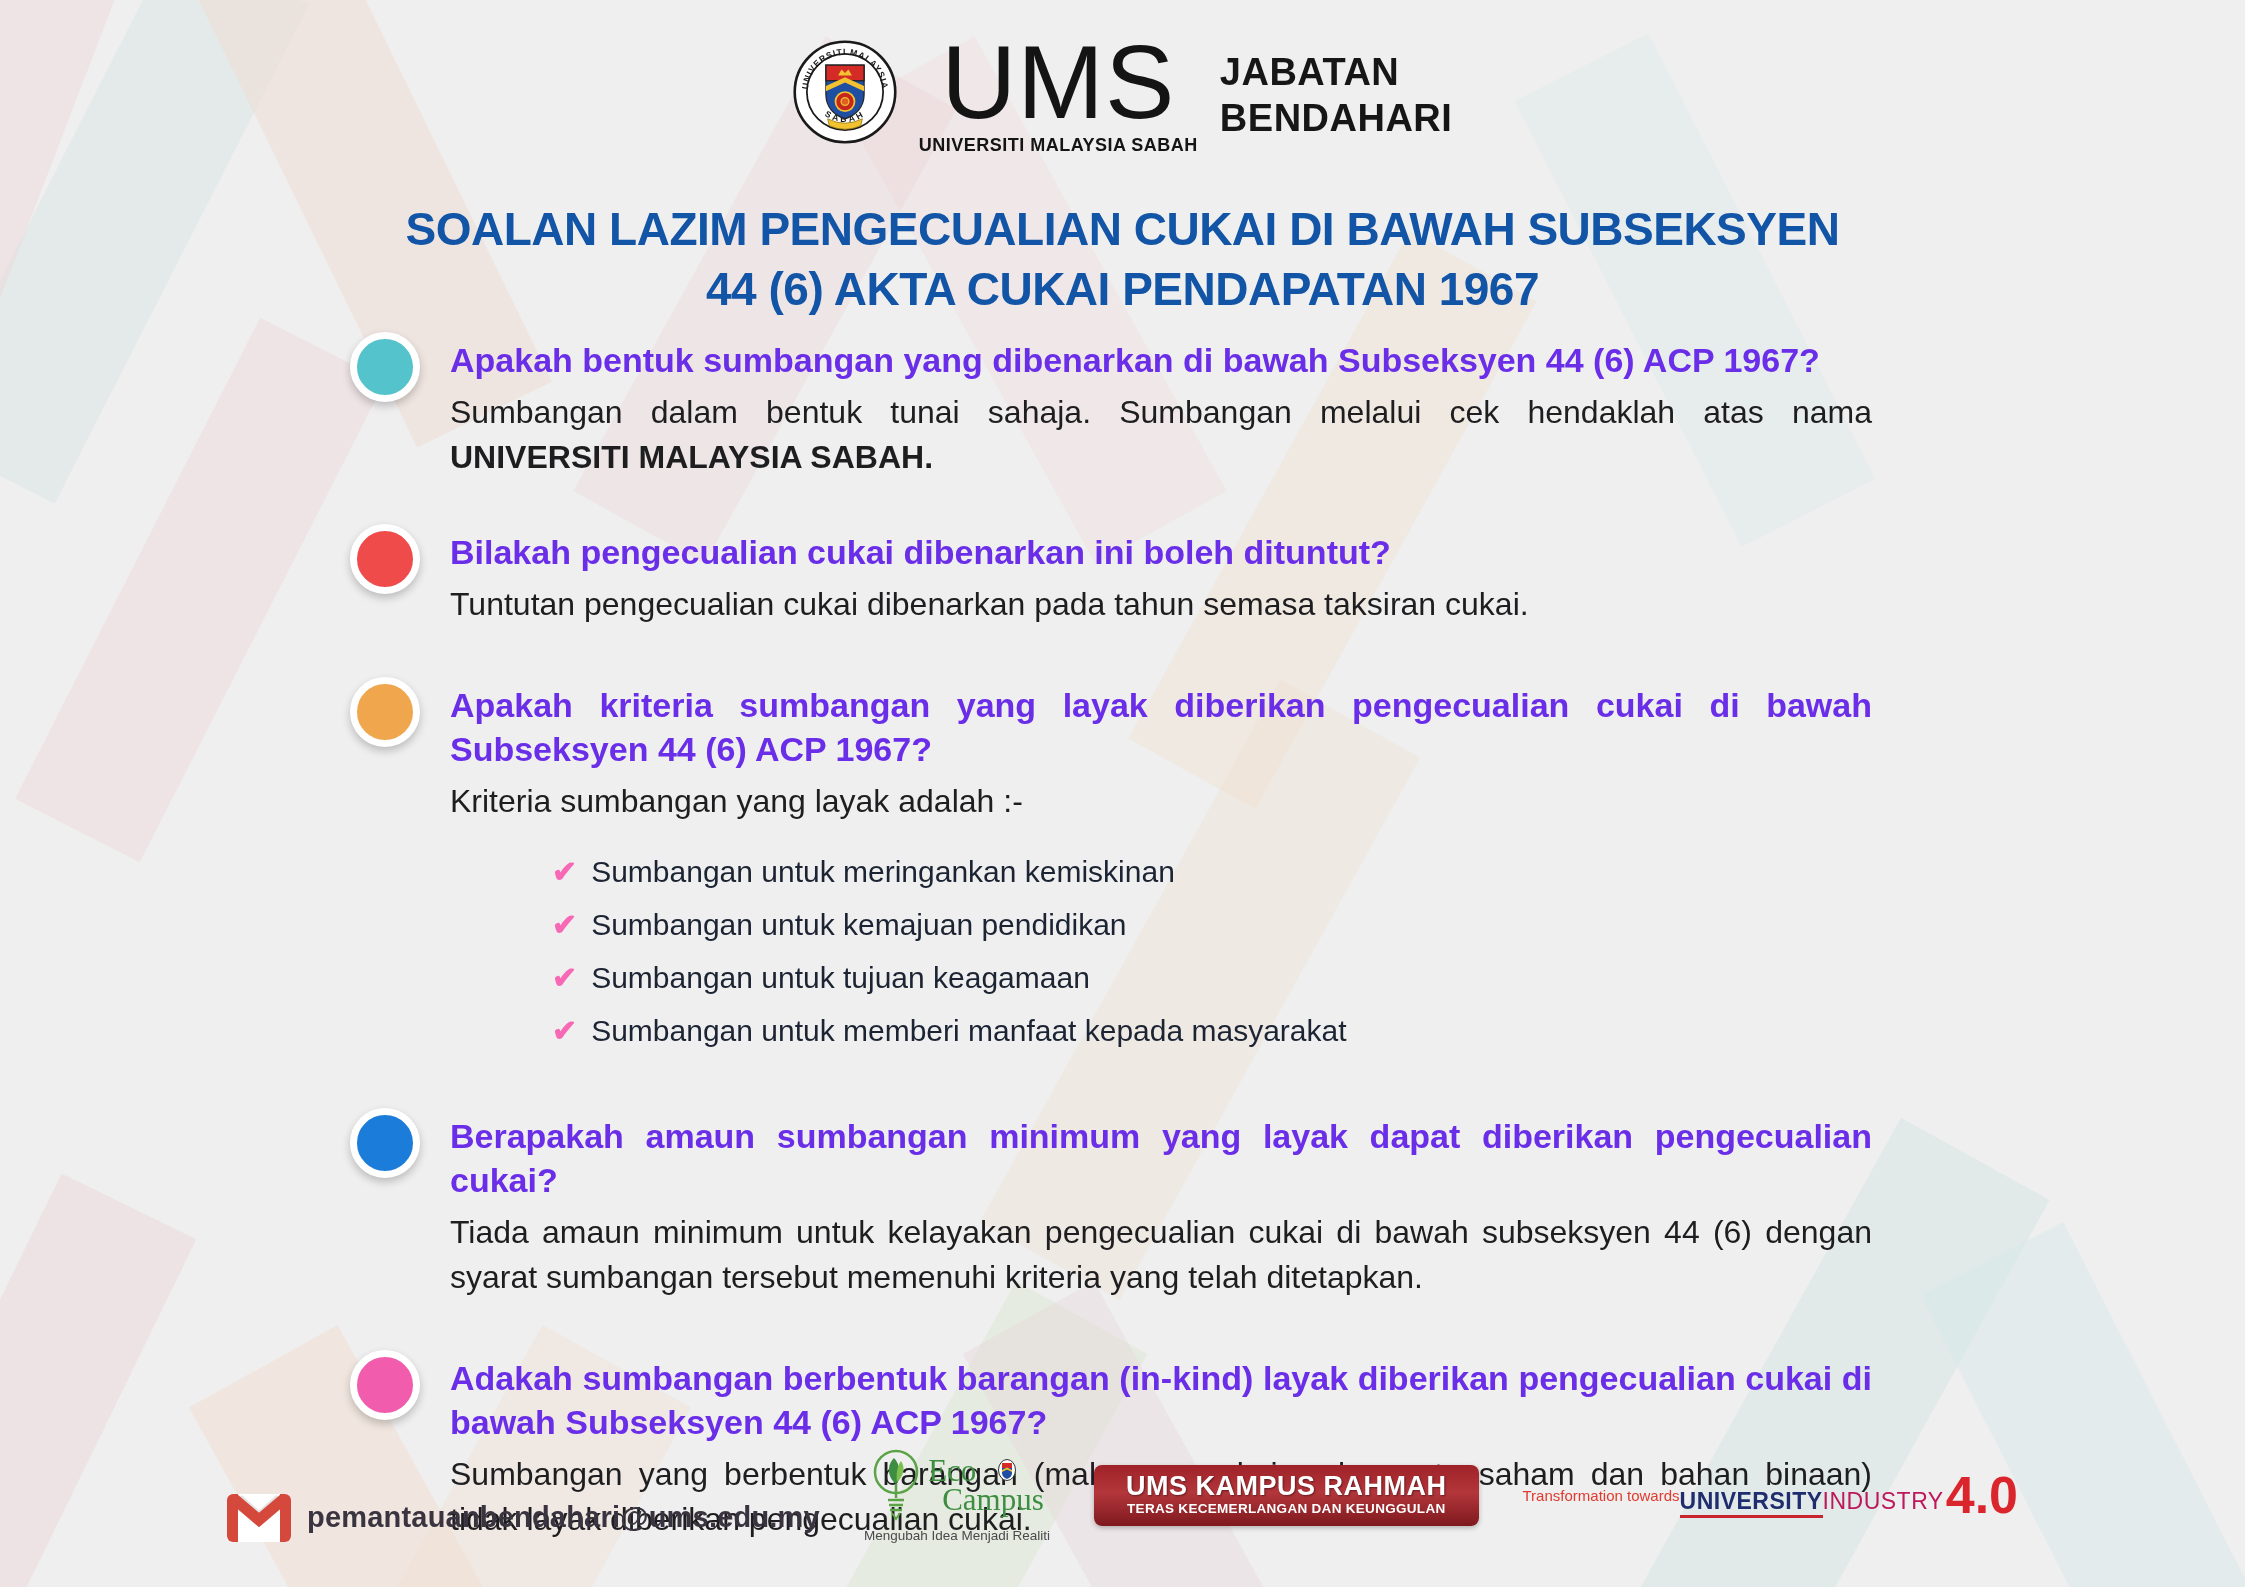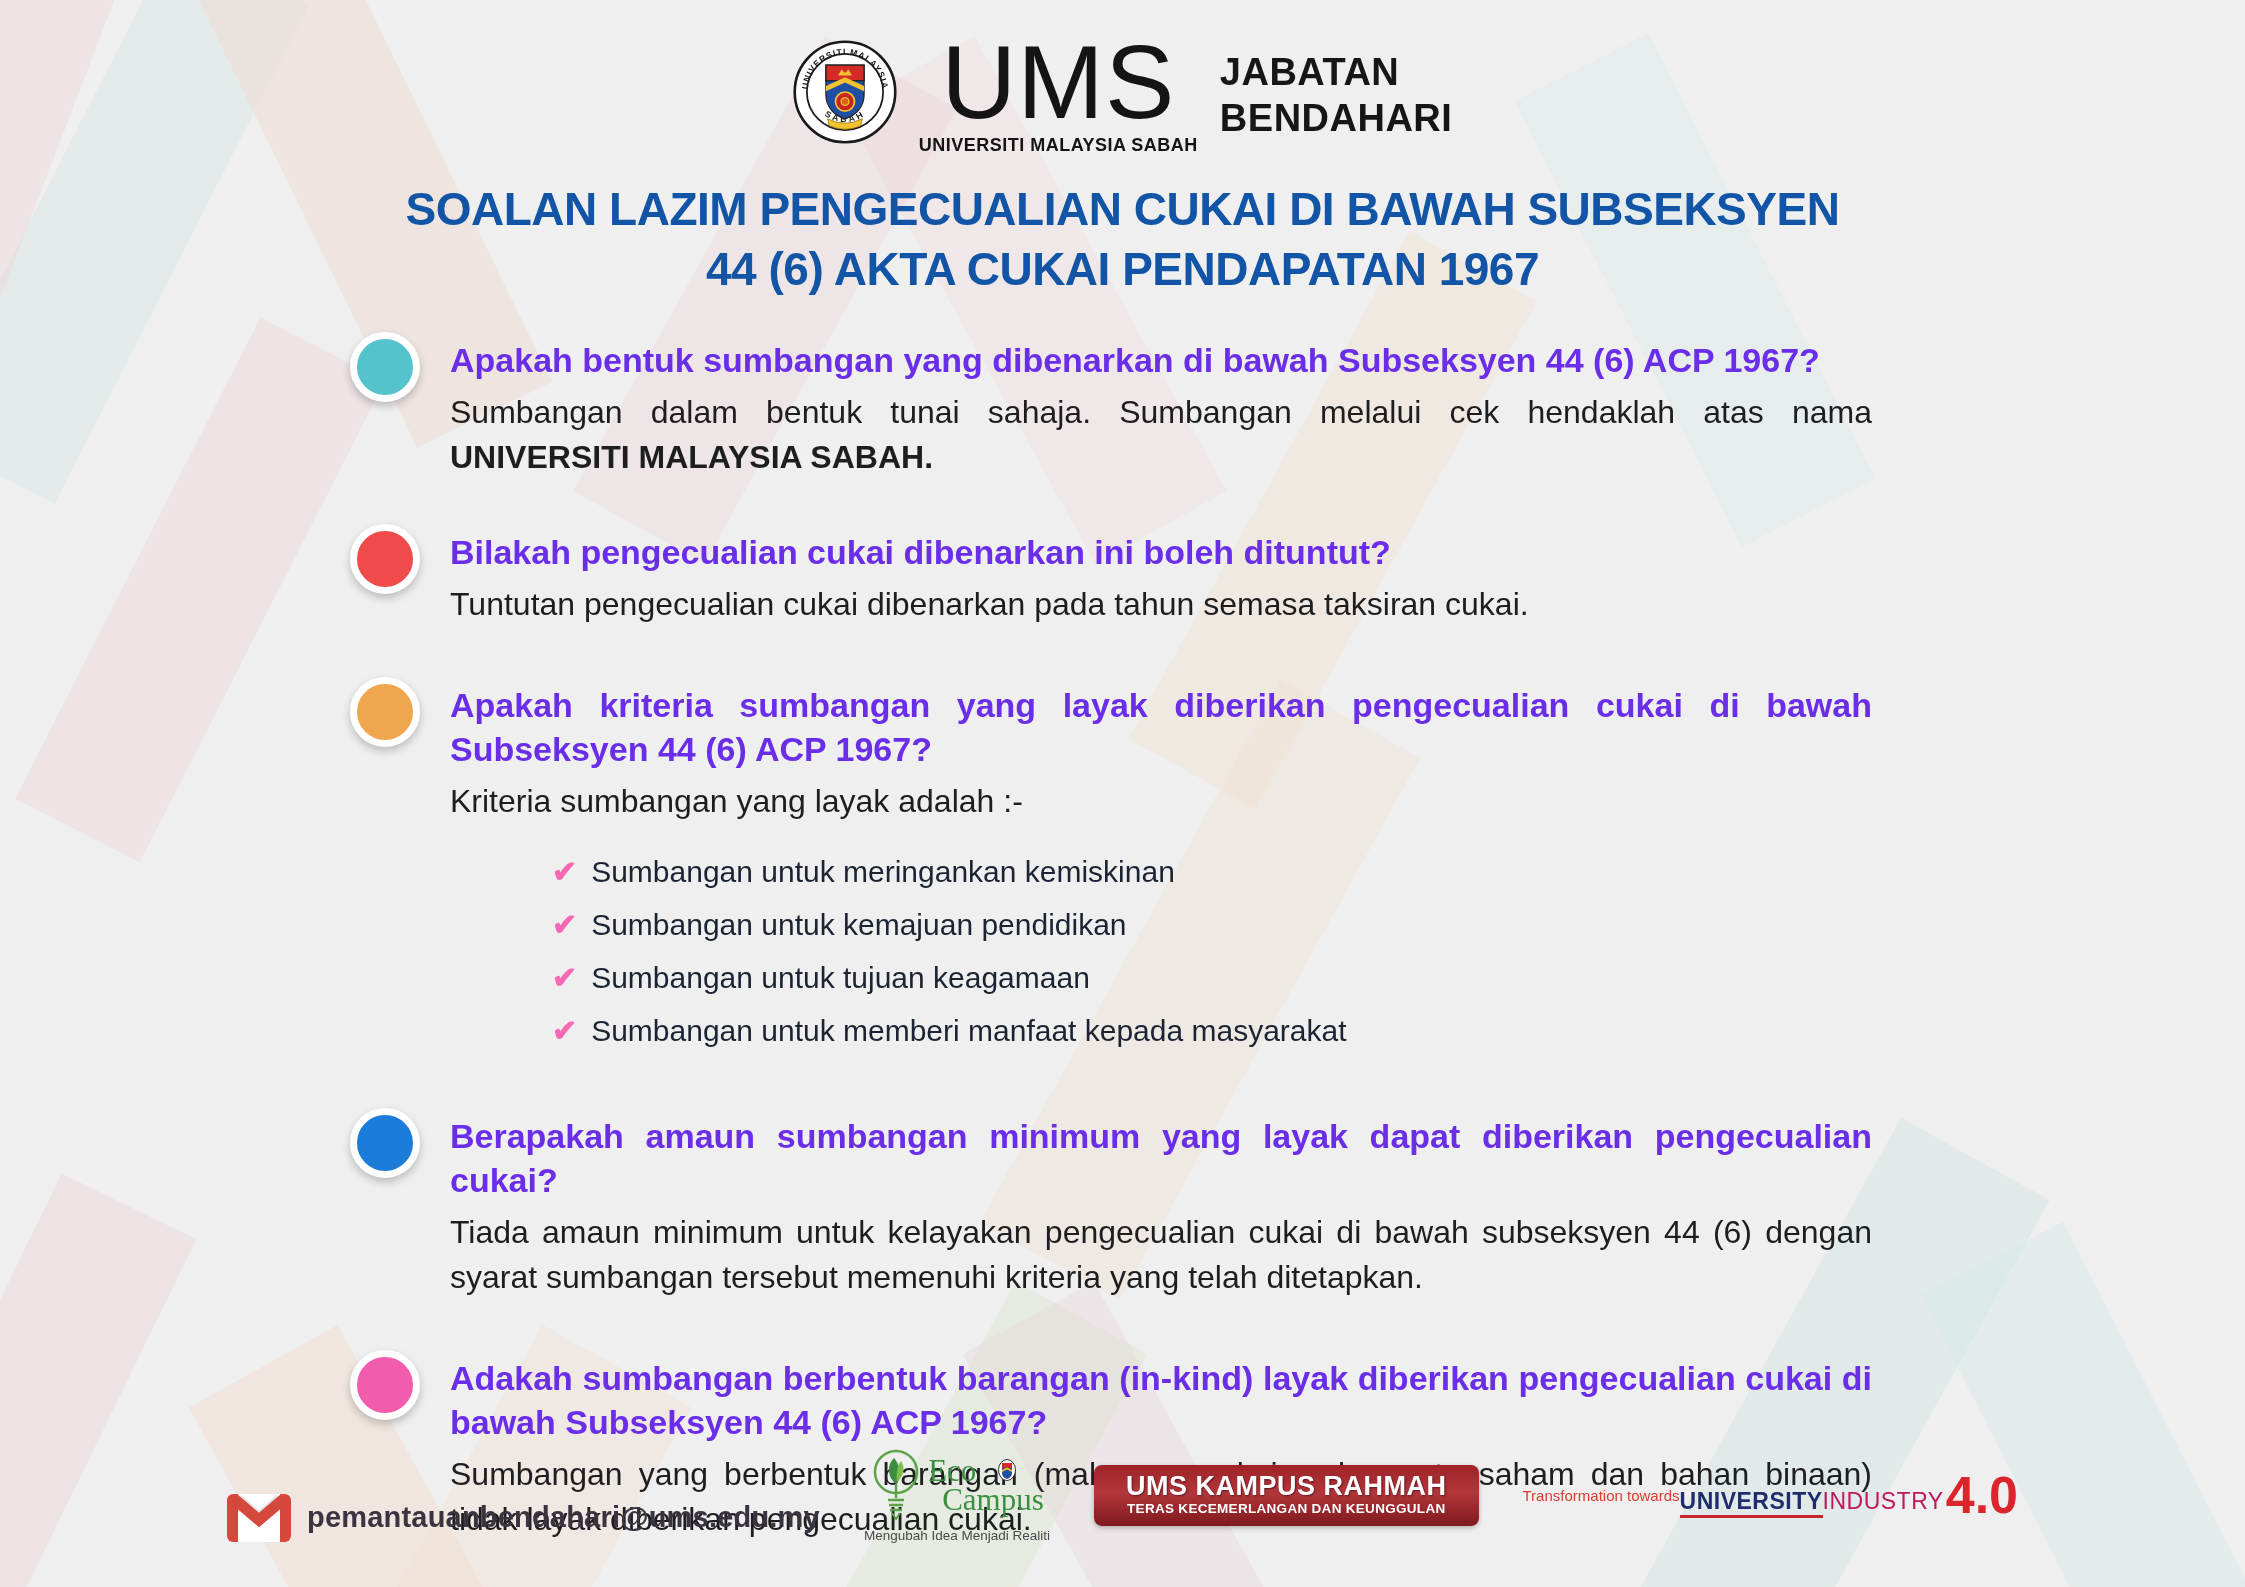--- a/index.html
+++ b/index.html
@@ -10,21 +10,21 @@
   
   .band{position:absolute;pointer-events:none;}
   
   .header{position:absolute;top:30px;left:0;width:100%;display:flex;justify-content:center;align-items:center;gap:22px;}
   .crest{width:104px;height:110px;}
   .wordmark{display:flex;flex-direction:column;align-items:center;line-height:1;}
   .wordmark .acro{font-size:104px;font-weight:400;letter-spacing:1px;color:#141414;}
   .wordmark .sub{font-size:18px;font-weight:700;letter-spacing:.5px;color:#141414;margin-top:2px;}
   .dept{font-size:38px;font-weight:800;color:#161616;line-height:1.2;letter-spacing:.5px;margin-top:8px;}
   
-  .title{position:absolute;top:180px;left:0;width:100%;text-align:center;
+  .title{position:absolute;top:200px;left:0;width:100%;text-align:center;
     font-size:46px;font-weight:800;line-height:1.3;letter-spacing:-.5px;}
   
   .faq{position:absolute;left:350px;top:338px;width:1522px;}
   .faq-item{display:flex;gap:30px;}
   .faq-item.m1{margin-bottom:50px;}
   .faq-item.m2{margin-bottom:56px;}
   .faq-item.m3{margin-bottom:48px;}
   .faq-item.m4{margin-bottom:56px;}
   .bullet{flex:none;width:56px;height:56px;border-radius:50%;border:7px solid #fff;
     box-shadow:0 4px 9px rgba(0,0,0,.22);margin-top:-6px;}

